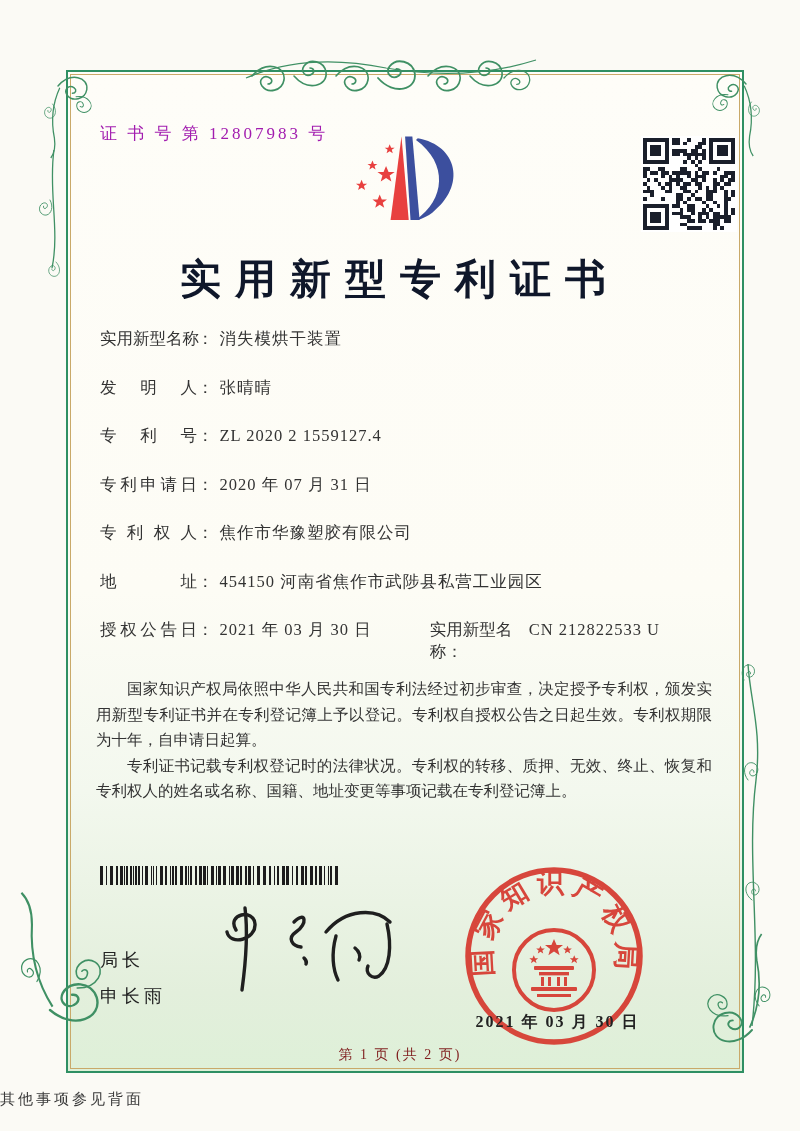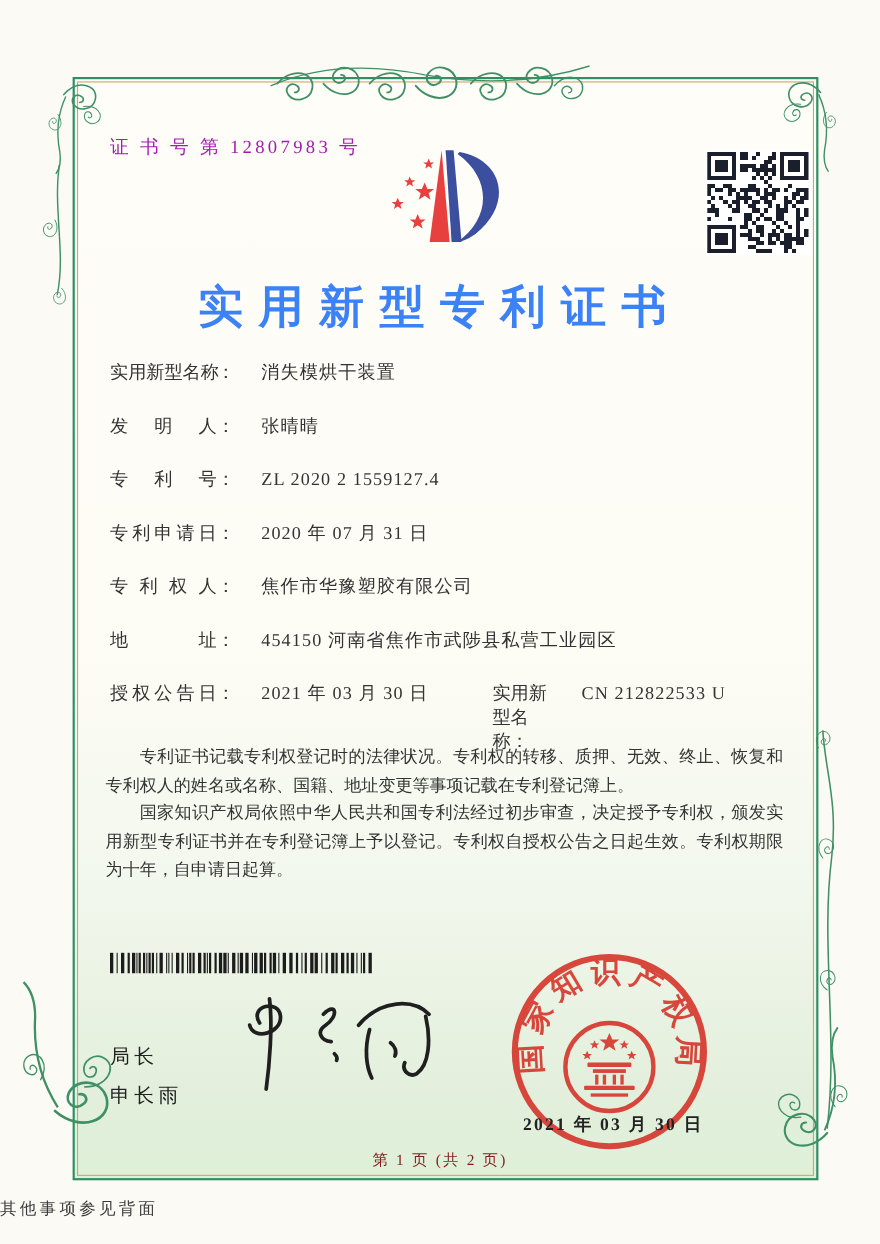--- a/index.html
+++ b/index.html
@@ -22,30 +22,30 @@
   }
   .guilloche{position:absolute;left:69px;top:72px;pointer-events:none;}
   .ornaments{position:absolute;inset:0;pointer-events:none;}
   .cert-no{
     position:absolute;left:100px;top:122px;font-size:17px;letter-spacing:3px;color:#a21caf;
   }
   .logo{position:absolute;left:338px;top:128px;}
   .qr{position:absolute;left:641px;top:136px;background:#fff;padding:2px;}
   .title{
     position:absolute;left:0;right:0;top:252px;text-align:center;
-    font-size:41px;font-weight:600;letter-spacing:14px;color:#3b82f6;
+    font-size:41px;font-weight:600;letter-spacing:14px;color:#0f172a;
   }
   .fields{position:absolute;left:100px;top:328px;width:560px;}
   .frow{display:flex;align-items:baseline;height:48.5px;font-size:16.5px;color:#333;}
   .flabel{
     display:inline-block;width:97px;text-align:justify;text-align-last:justify;
     flex:none;white-space:nowrap;
   }
   .fcolon{flex:none;}
-  .fvalue{margin-left:24px;letter-spacing:1px;white-space:nowrap;}
+  .fvalue{margin-left:6px;letter-spacing:1px;white-space:nowrap;}
   .fextra{margin-left:58px;display:flex;align-items:baseline;}
   .paras{
     position:absolute;left:96px;top:676px;width:616px;
     font-size:15.5px;line-height:25.5px;text-align:justify;color:#333;
   }
   .paras p{margin:0;text-indent:2em;}
   .barcode{
     position:absolute;left:100px;top:866px;width:340px;height:19px;
     display:flex;align-items:stretch;overflow:hidden;
   }
@@ -437,22 +437,22 @@
         <span class="fcolon">：</span>
         <span class="fvalue">2021 年 03 月 30 日</span>
         <span class="fextra">
           <span class="">实用新型名称：</span>
           <span class="fvalue">CN 212822533 U</span>
         </span>
       </div>
     </div>
 
   <div class="paras" id="paras">
+      <p>国家知识产权局依照中华人民共和国专利法经过初步审查，决定授予专利权，颁发实用新型专利证书并在专利登记簿上予以登记。专利权自授权公告之日起生效。专利权期限为十年，自申请日起算。</p>
       <p>专利证书记载专利权登记时的法律状况。专利权的转移、质押、无效、终止、恢复和专利权人的姓名或名称、国籍、地址变更等事项记载在专利登记簿上。</p>
-      <p>国家知识产权局依照中华人民共和国专利法经过初步审查，决定授予专利权，颁发实用新型专利证书并在专利登记簿上予以登记。专利权自授权公告之日起生效。专利权期限为十年，自申请日起算。</p>
     </div>
 
   <div class="barcode" id="barcode">
       <i style="width: 3px; background: rgb(28, 28, 28); margin-right: 3px;"></i>
       <i style="width: 1px; background: rgb(28, 28, 28); margin-right: 3px;"></i>
       <i style="width: 3px; background: rgb(28, 28, 28); margin-right: 3px;"></i>
       <i style="width: 2px; background: rgb(28, 28, 28); margin-right: 2px;"></i>
       <i style="width: 3px; background: rgb(28, 28, 28); margin-right: 1px;"></i>
       <i style="width: 1px; background: rgb(28, 28, 28); margin-right: 1px;"></i>
       <i style="width: 2px; background: rgb(28, 28, 28); margin-right: 2px;"></i>

